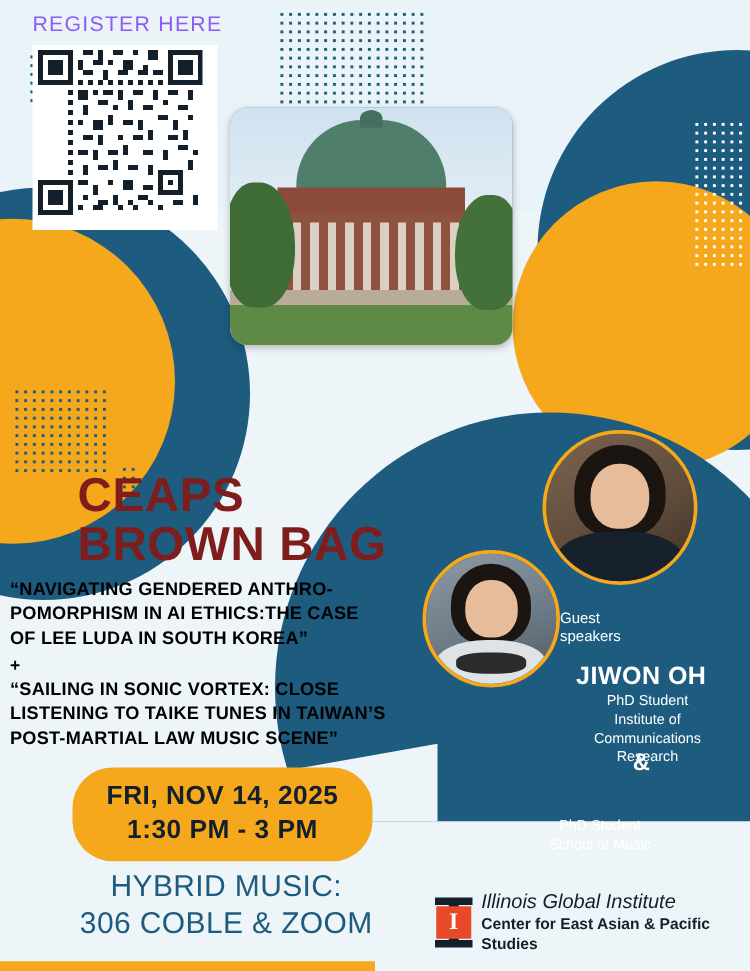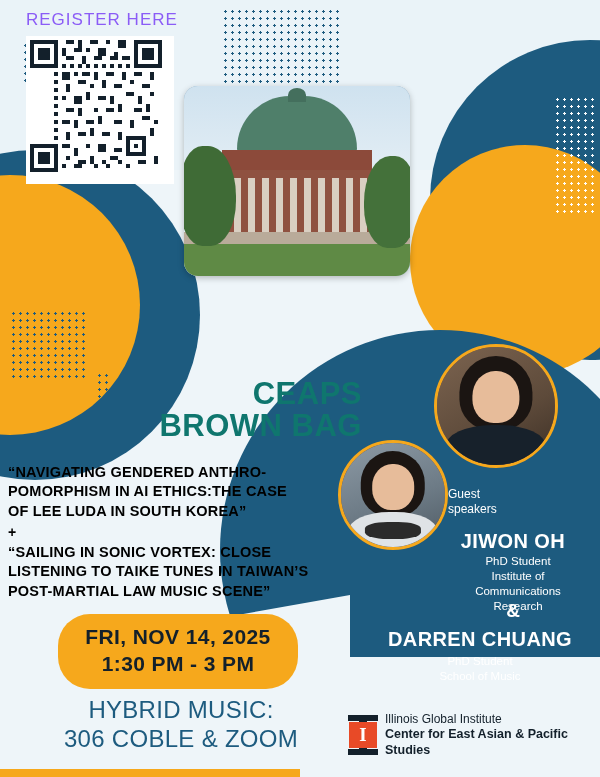--- a/index.html
+++ b/index.html
@@ -227,24 +227,24 @@
     background: #44713a;
     border-radius: 50% 40% 40% 45%;
   }
 
   
   .main-title {
     position: absolute;
     left: 62px;
     top: 378px;
     width: 300px;
-    text-align: right;
-    color: #0f766e;
-    font-weight: bold;
-    font-size: 31px;
+    text-align: left;
+    color: #7f1d1d;
+    font-weight: bold;
+    font-size: 38px;
     line-height: 1.02;
     letter-spacing: 0.5px;
   }
   .main-title div { display: block; }
 
   .talks {
     position: absolute;
     left: 8px;
     top: 463px;
     width: 360px;
@@ -431,22 +431,23 @@
     background: #e84a27;
     color: #ffffff;
     font-weight: bold;
     font-size: 19px;
     text-align: center;
     line-height: 26px;
     font-family: "Liberation Serif", serif;
   }
   .logo-text-1 {
     color: #13202b;
-    font-size: 12px;
+    font-size: 16px;
     line-height: 1.25;
+    font-style: italic;
   }
   .logo-text-2 {
     color: #13202b;
     font-size: 12.5px;
     font-weight: bold;
     line-height: 1.25;
   }
 </style>
 </head>
 <body>
@@ -651,21 +652,20 @@
   <div class="sp1-name">JIWON OH</div>
   <div class="sp1-role">
     <div>PhD Student</div>
     <div>Institute of</div>
     <div>Communications</div>
     <div>Research</div>
   </div>
 
   <div class="amp">&amp;</div>
 
-  <div class="sp2-name">DARREN CHUANG</div>
   <div class="sp2-role">
     <div>PhD Student</div>
     <div>School of Music</div>
   </div>
 
   <div class="logo-wrap">
     <div class="logo-mark">
       <div class="blk b1"></div>
       <div class="blk b2"></div>
       <div class="blk b3"></div>

